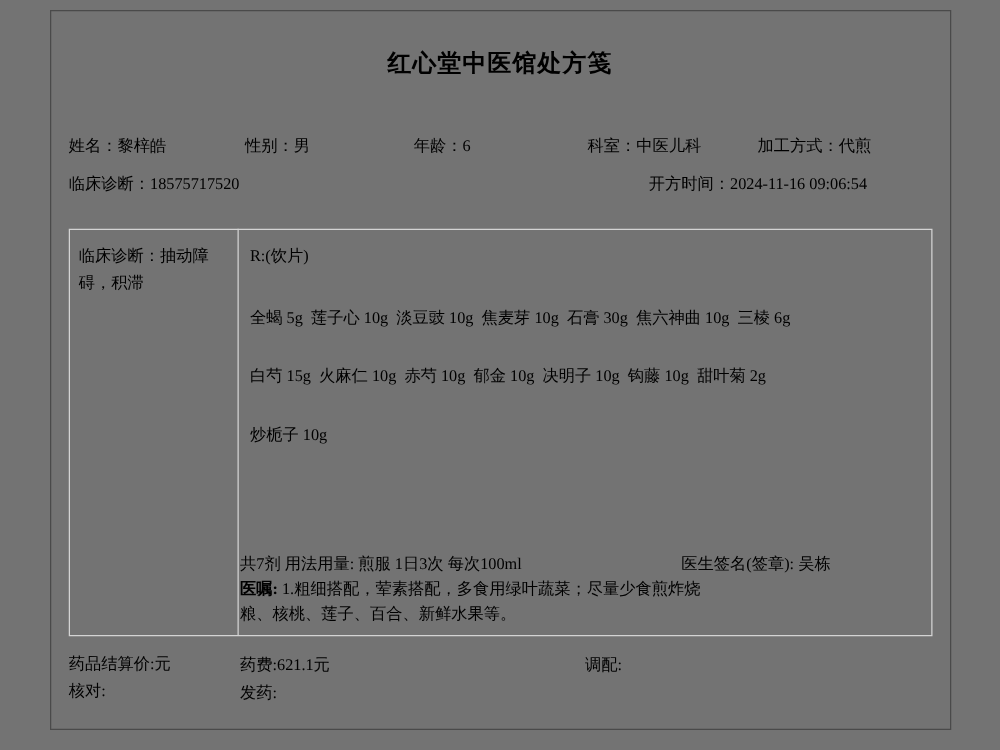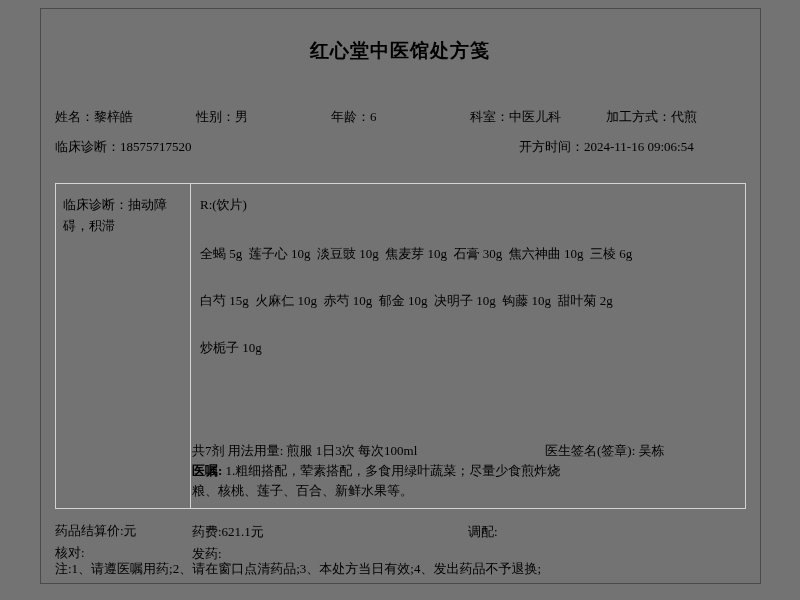--- a/index.html
+++ b/index.html
@@ -72,15 +72,14 @@
   <div class="advice">
       <div class="advice-line"><span class="advice-label">医嘱:</span> 1.粗细搭配，荤素搭配，多食用绿叶蔬菜；尽量少食煎炸烧</div>
       <div class="advice-line">粮、核桃、莲子、百合、新鲜水果等。</div>
     </div>
 
   <div class="abs" style="left:55px;top:522px">药品结算价:元</div>
   <div class="abs" style="left:192px;top:523px">药费:621.1元</div>
   <div class="abs" style="left:468px;top:523px">调配:</div>
   <div class="abs" style="left:55px;top:544px">核对:</div>
   <div class="abs" style="left:192px;top:545px">发药:</div>
-  <div class="abs" style="left:55px;top:560px">注:1、请遵医嘱用药;2、请在窗口点清药品;3、本处方当日有效;4、发出药品不予退换;</div>
 
 </div>
 
 </body></html>

